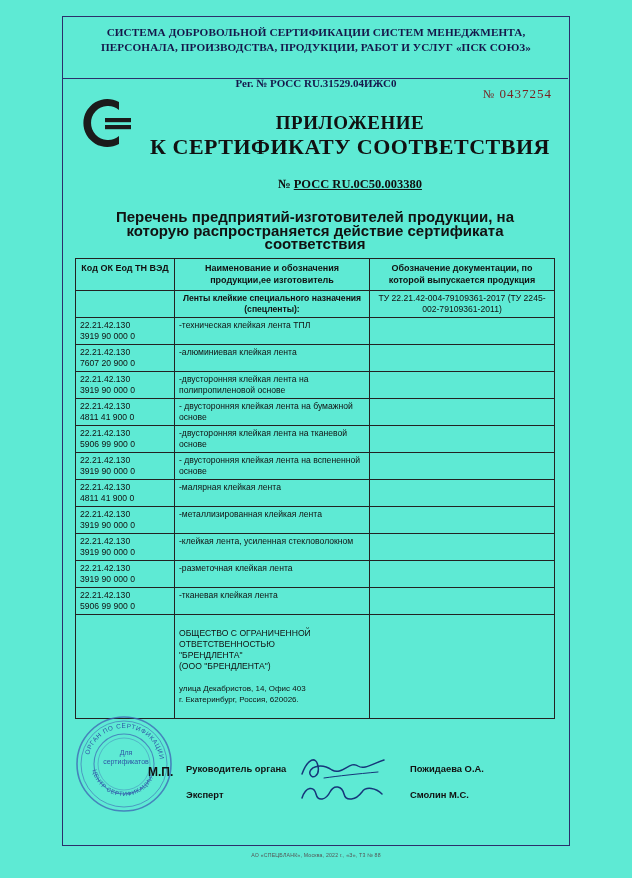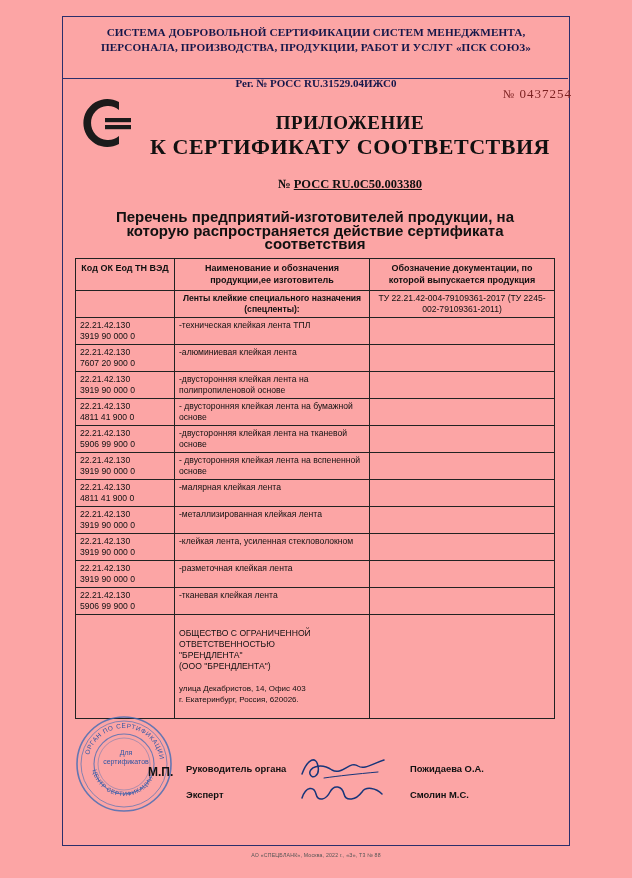--- a/index.html
+++ b/index.html
@@ -13,21 +13,21 @@
     font-family: "Liberation Serif", serif;
     color: #111;
     position: relative;
     overflow: hidden;
   }
   .page {
     position: absolute;
     left: 0; top: 0;
     width: 632px;
     height: 878px;
-    background: #fca5a5;
+    background: #5eead4;
   }
   .border-frame {
     position: absolute;
     left: 62px;
     top: 16px;
     width: 506px;
     height: 828px;
     border: 1px solid #2b2f6b;
   }
   .header {
@@ -55,21 +55,21 @@
   .header-rule {
     position: absolute;
     left: 62px;
     top: 78px;
     width: 506px;
     height: 1px;
     background: #2b2f6b;
   }
   .serial {
     position: absolute;
-    right: 60px;
+    right: 80px;
     top: 86px;
     font-family: "Liberation Serif", serif;
     font-size: 13px;
     color: #7a1f1f;
     letter-spacing: 1px;
   }
   .serial .no {
     font-size: 12px;
   }
   .logo {

